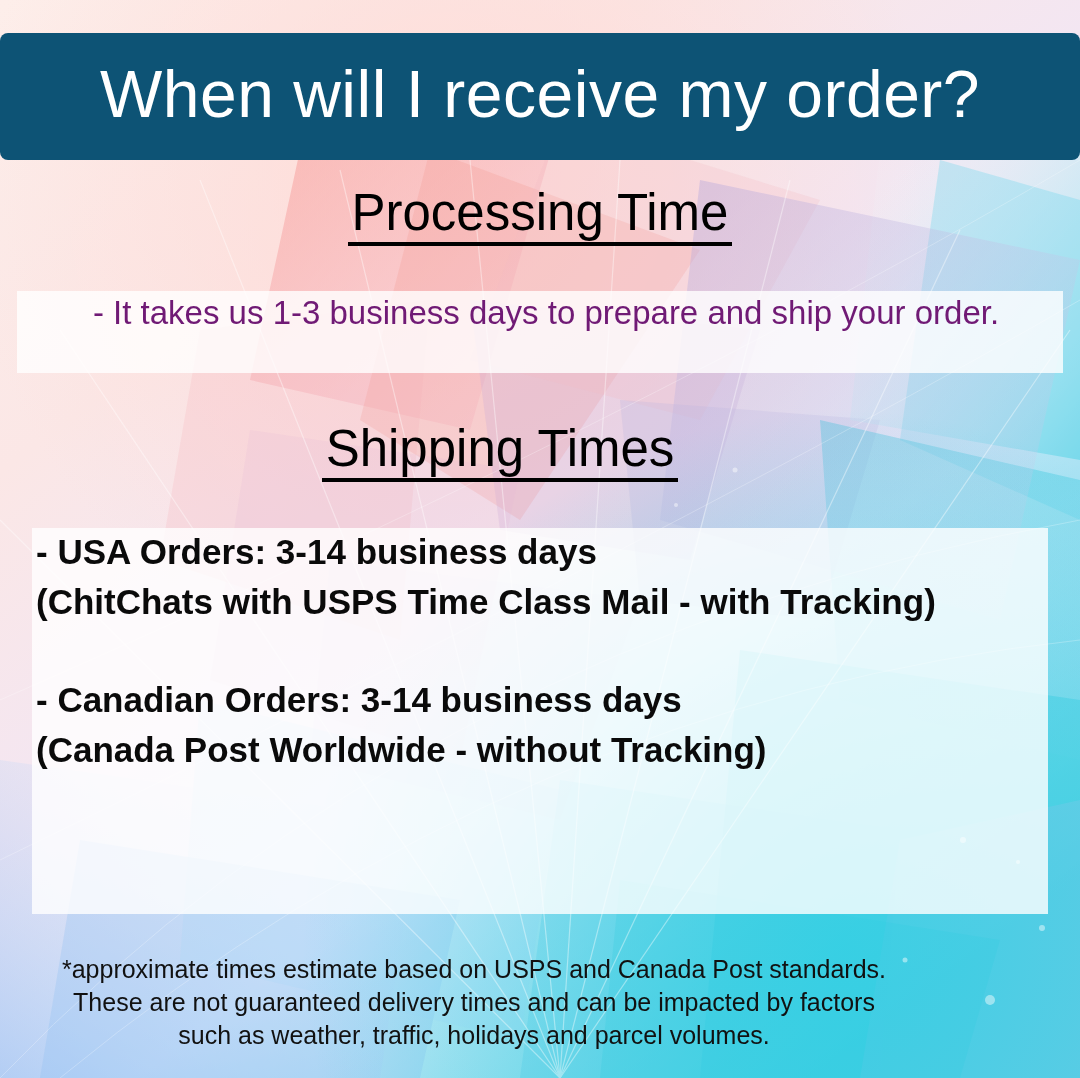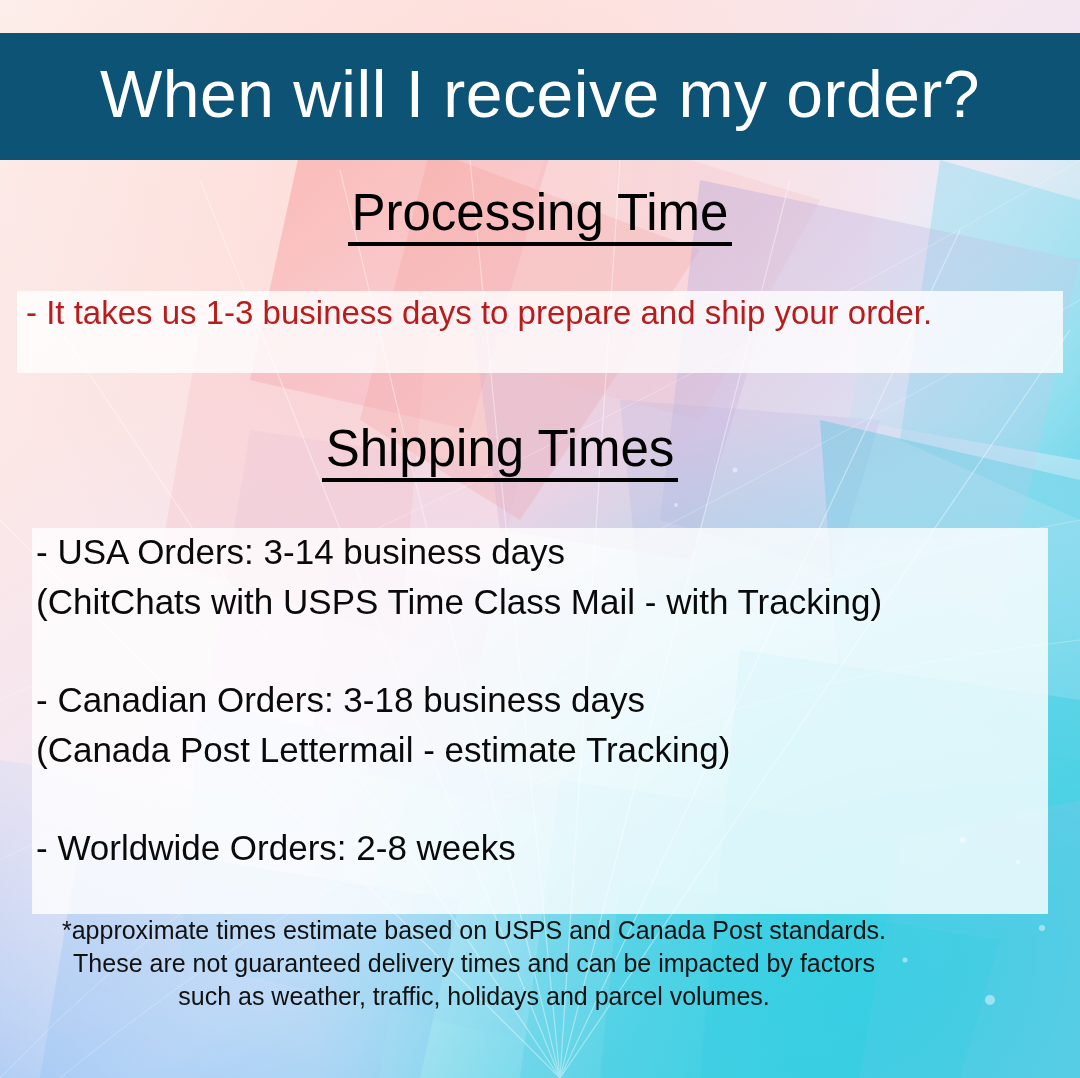--- a/index.html
+++ b/index.html
@@ -11,21 +11,21 @@
   body { position:relative; background:#fdf3f1; }
 
   
   #bg { position:absolute; inset:0; z-index:0; }
   #bg svg { display:block; width:1080px; height:1078px; }
 
   
   .title-banner{
     position:absolute; left:0; top:33px; width:1080px; height:127px;
     z-index:5;
-    display:flex; align-items:center; justify-content:center;
+    display:flex; align-items:center; justify-content:center;border-radius:8px;
   }
   .title-banner .title-text{
     color:#ffffff;
     font-size:66px;
     font-weight:400;
     letter-spacing:0.5px;
     line-height:1;
     white-space:nowrap;
     padding-bottom:6px;
   }
@@ -48,32 +48,33 @@
   }
 
   
   .panel{
     position:absolute;
     background:rgba(255,255,255,0.80);
     z-index:3;
   }
 
   .body-line{
-    color:#b91c1c;
+    color:#701a75;
     font-size:33px;
     line-height:44px;
     font-weight:400;
     white-space:nowrap;
+    text-align:center;
   }
 
   .ship-line{
     color:#0a0a0a;
     font-size:35px;
     line-height:50px;
-    font-weight:400;
+    font-weight:700;
     white-space:nowrap;
   }
   .ship-gap{ height:48px; }
 
   .footnote{
     width:100%;
     text-align:center;
     color:#111;
     font-size:25px;
     line-height:33px;
@@ -212,28 +213,27 @@
 <div class="layer" style="left:36px; top:527px; width:1016px;">
 
   <div>
     <div class="ship-line">- USA Orders:  3-14 business days</div>
     <div class="ship-line"> (ChitChats with USPS Time Class Mail - with Tracking)</div>
   </div>
 
   <div class="ship-gap"></div>
 
   <div>
-    <div class="ship-line">- Canadian Orders: 3-18 business days</div>
-    <div class="ship-line">(Canada Post Lettermail - estimate Tracking)</div>
+    <div class="ship-line">- Canadian Orders: 3-14 business days</div>
+    <div class="ship-line">(Canada Post Worldwide - without Tracking)</div>
   </div>
 
   <div class="ship-gap"></div>
 
   <div>
-    <div class="ship-line">- Worldwide Orders: 2-8 weeks</div>
-  </div>
-</div>
-
-<div class="layer" style="left:0; top:914px; width:948px;">
+  </div>
+</div>
+
+<div class="layer" style="left:0; top:953px; width:948px;">
   <div class="footnote">*approximate times estimate based on USPS and Canada Post standards.</div>
   <div class="footnote">These are not guaranteed delivery times and can be impacted by factors</div>
   <div class="footnote">such as weather, traffic, holidays and parcel volumes.</div>
 </div>
 
 </body></html>

